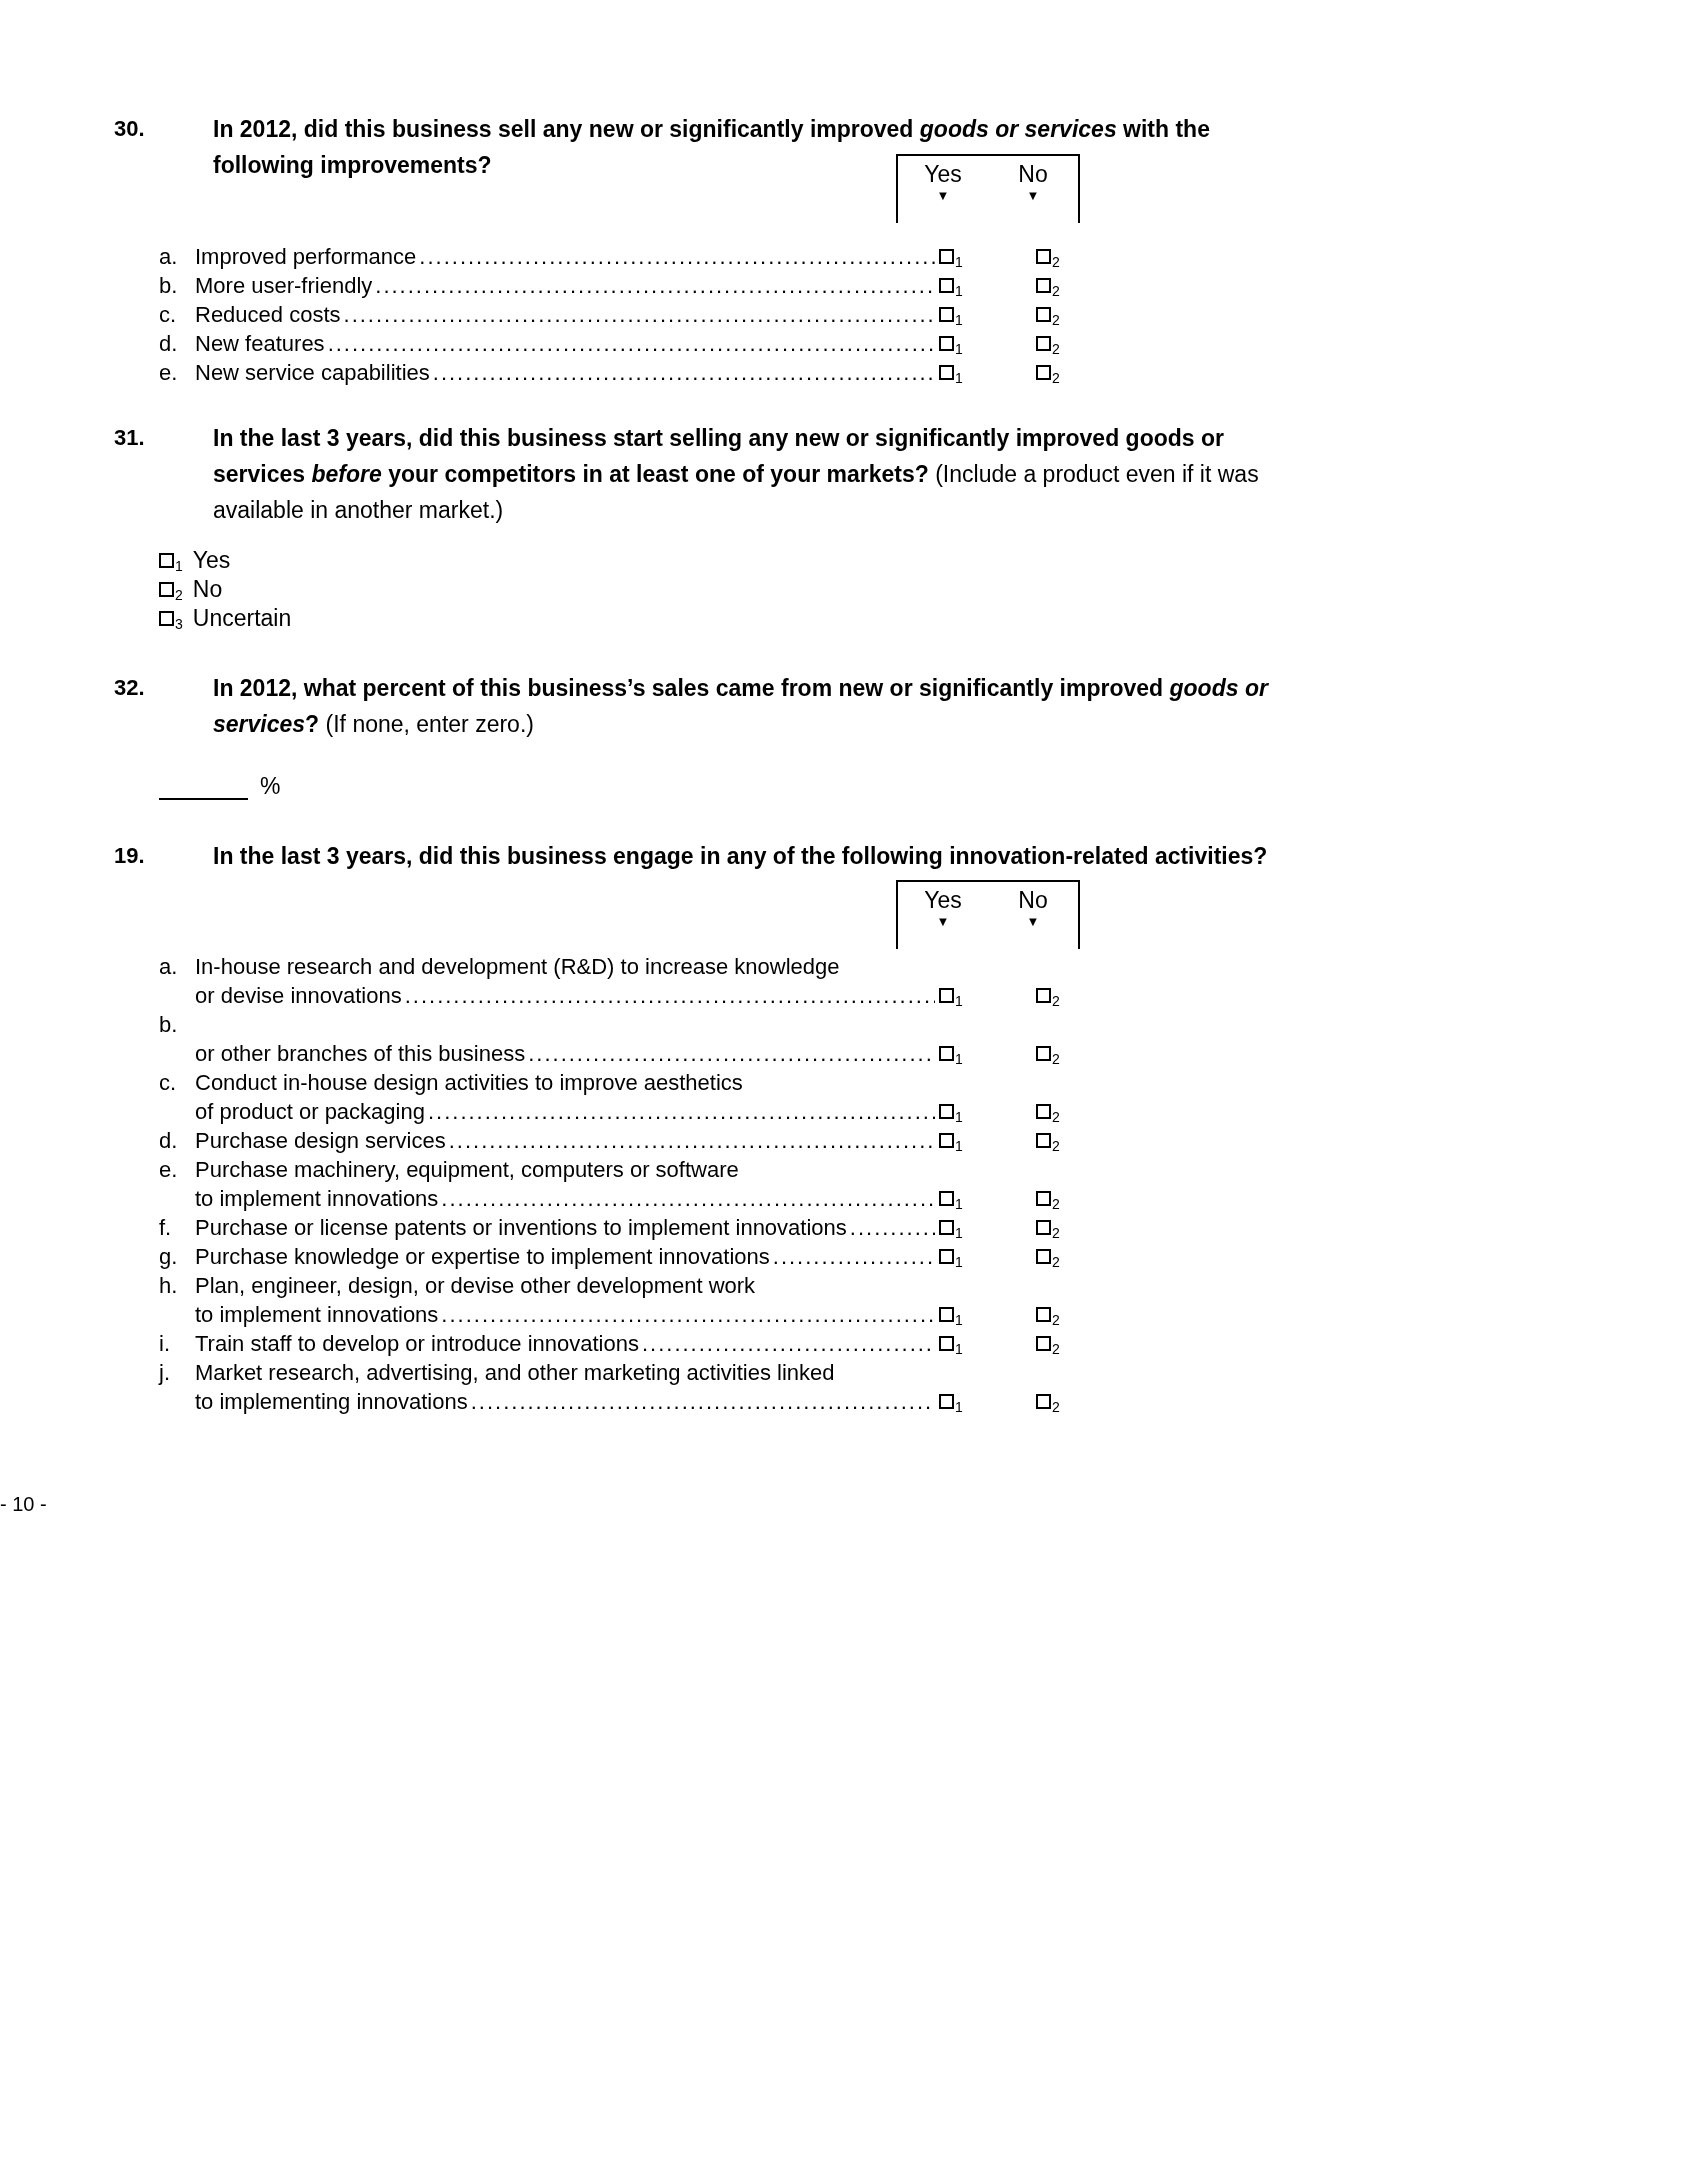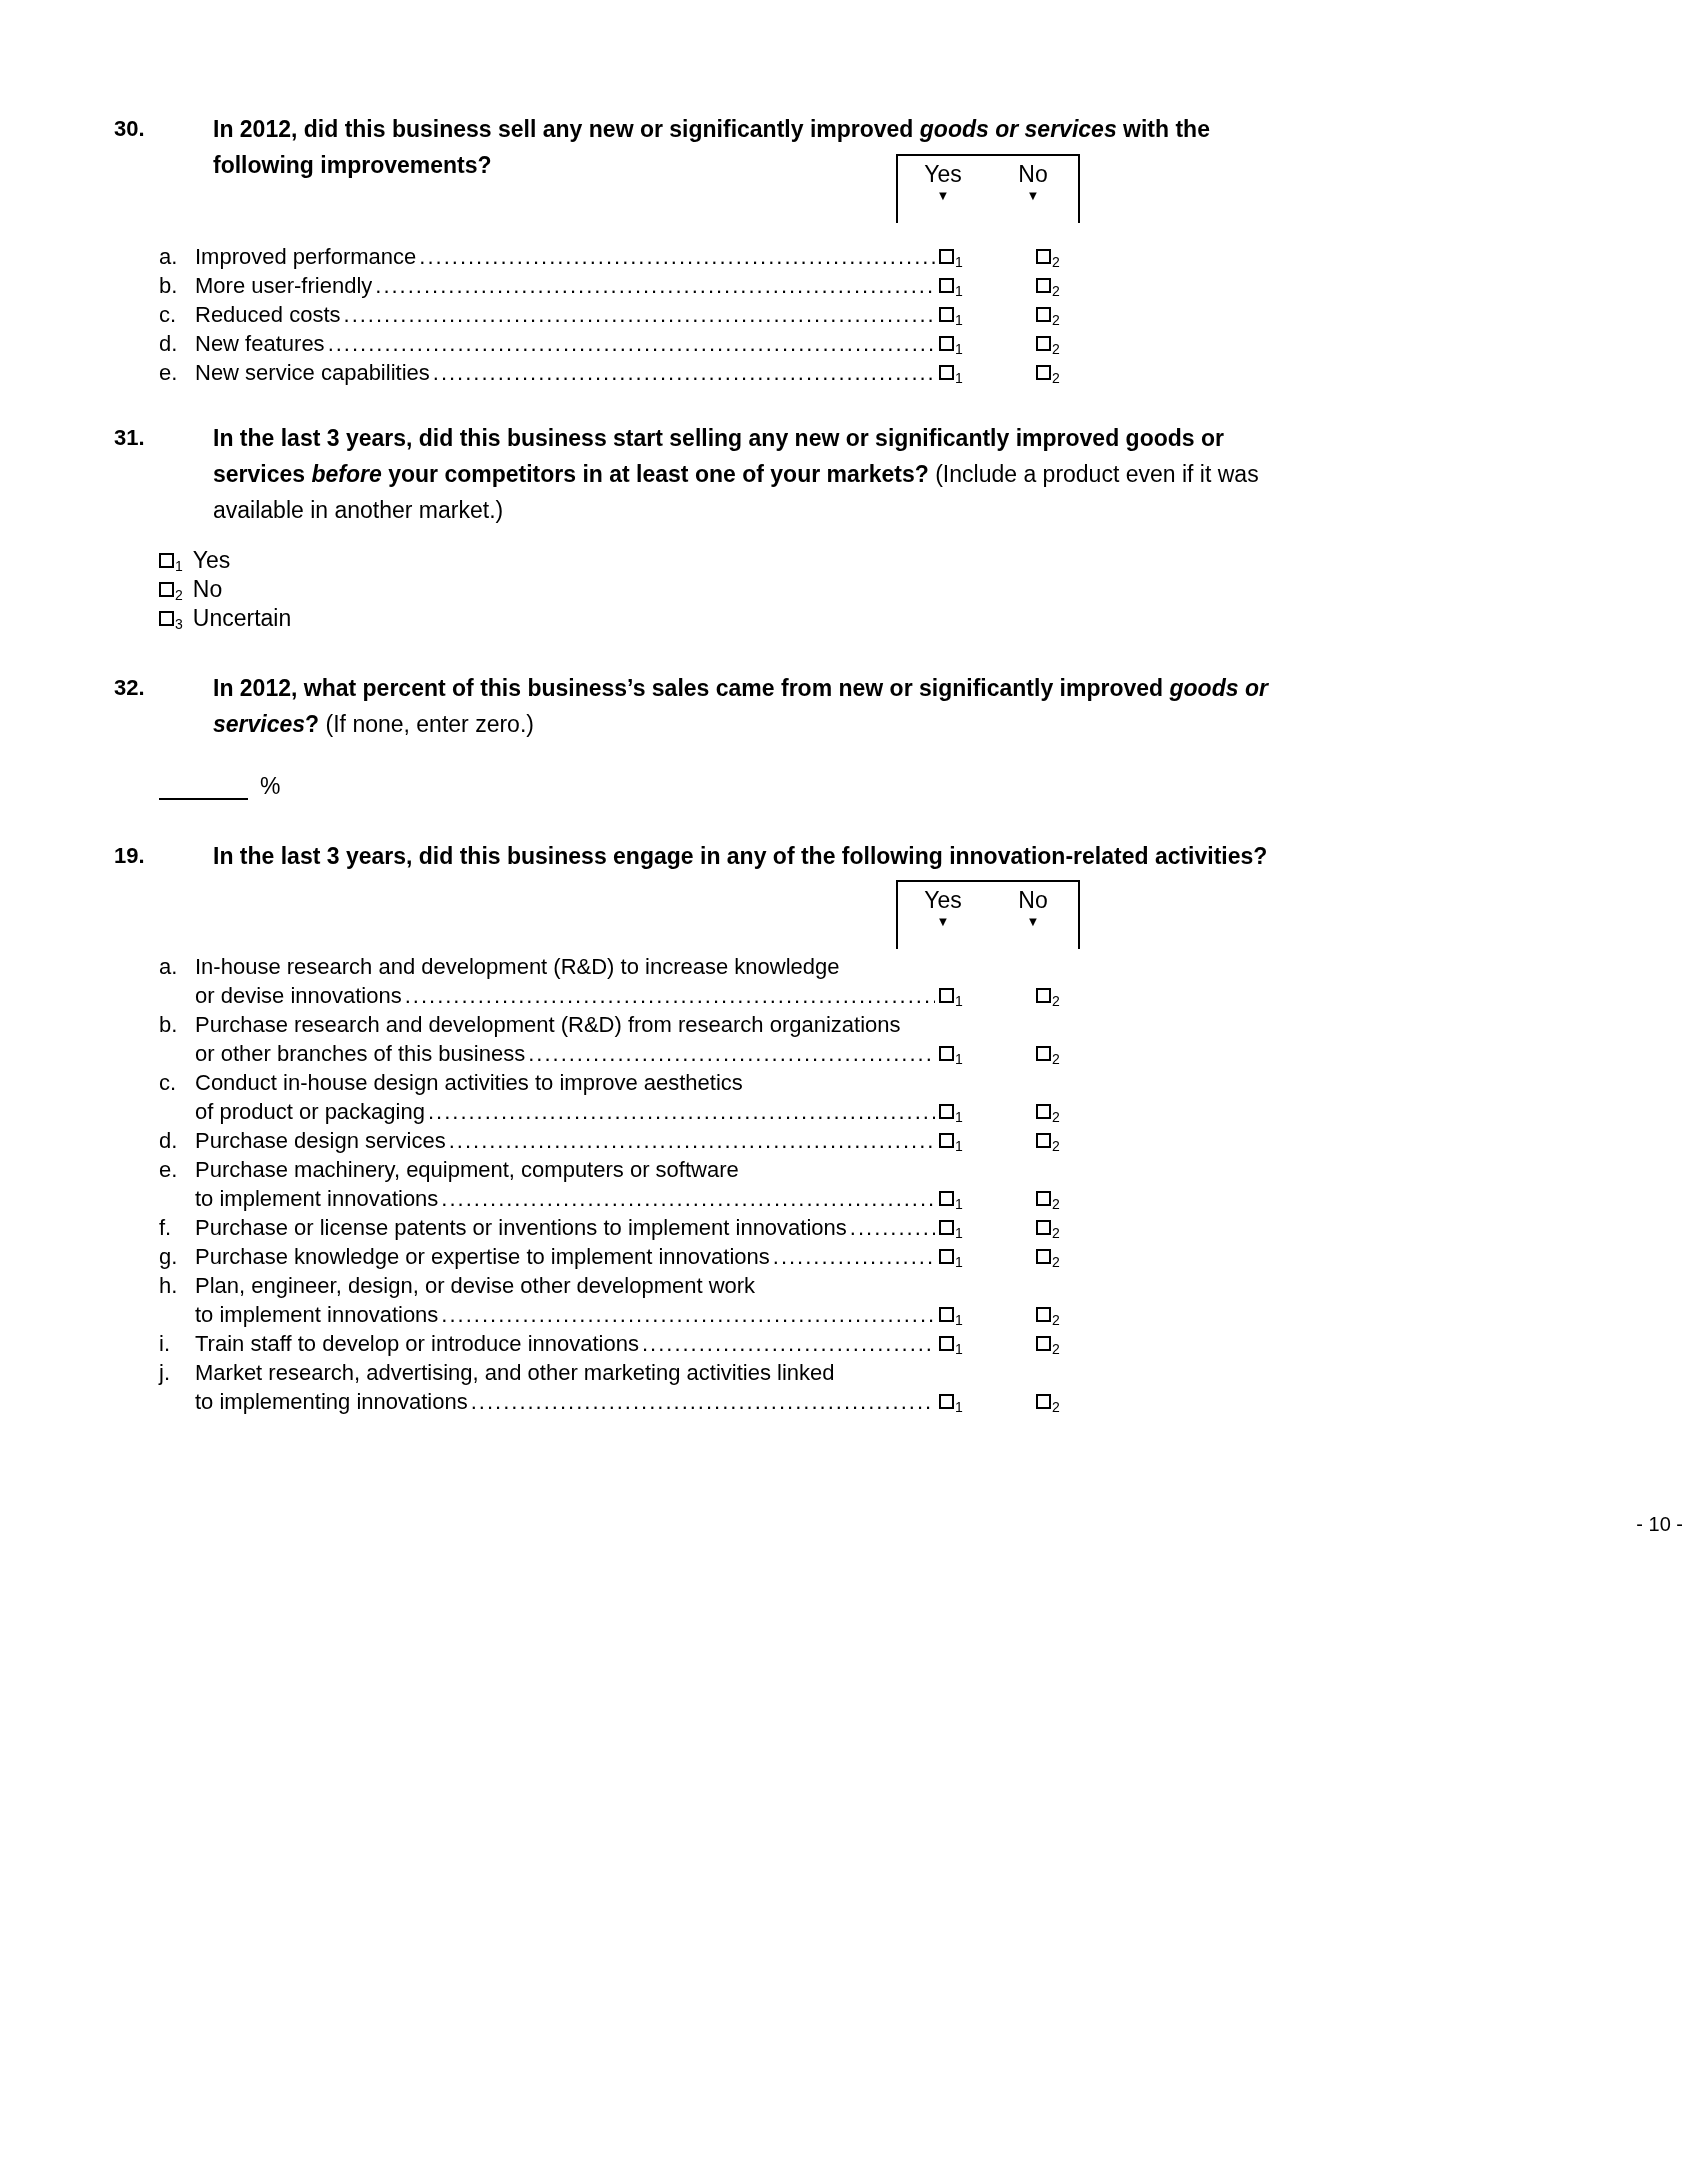--- a/index.html
+++ b/index.html
@@ -57,21 +57,21 @@
 
   
   .pct-row { margin-left:45px; margin-top:28px; display:flex; align-items:flex-end; font-size:23px; height:30px; }
   .blank { width:89px; border-bottom:2px solid #000; height:26px; display:inline-block; }
   .pct { margin-left:12px; }
 
   .mt-q31 { margin-top:33px; }
   .mt-q32 { margin-top:37px; }
   .mt-q33 { margin-top:38px; }
 
-  .footer { position:absolute; top:1493px; left:0; width:100%; text-align:right; font-size:20px;margin-top:20px; }
+  .footer { position:absolute; top:1493px; left:0; width:100%; text-align:left; font-size:20px; }
 </style>
 </head>
 <body>
 
 <div class="page">
 
   <section class="question">
     <div class="q-head">
       <div class="q-num">30.</div>
       <div class="q-text">
@@ -271,21 +271,20 @@
                 <span class="box"></span>
                 <span class="sub">2</span>
               </span>
             </span>
         </div>
       </div>
 
       <div class="item">
         <div class="item-row">
           <span class="letter">b.</span>
-          <span class="itext">Purchase research and development (R&amp;D) from research organizations</span>
         </div>
         <div class="item-row">
           <span class="letter"></span>
           <span class="itext">or other branches of this business</span>
           <span class="leader"></span>
           <span class="cb-col cb-yes">
               <span class="cbx">
                 <span class="box"></span>
                 <span class="sub">1</span>
               </span>

